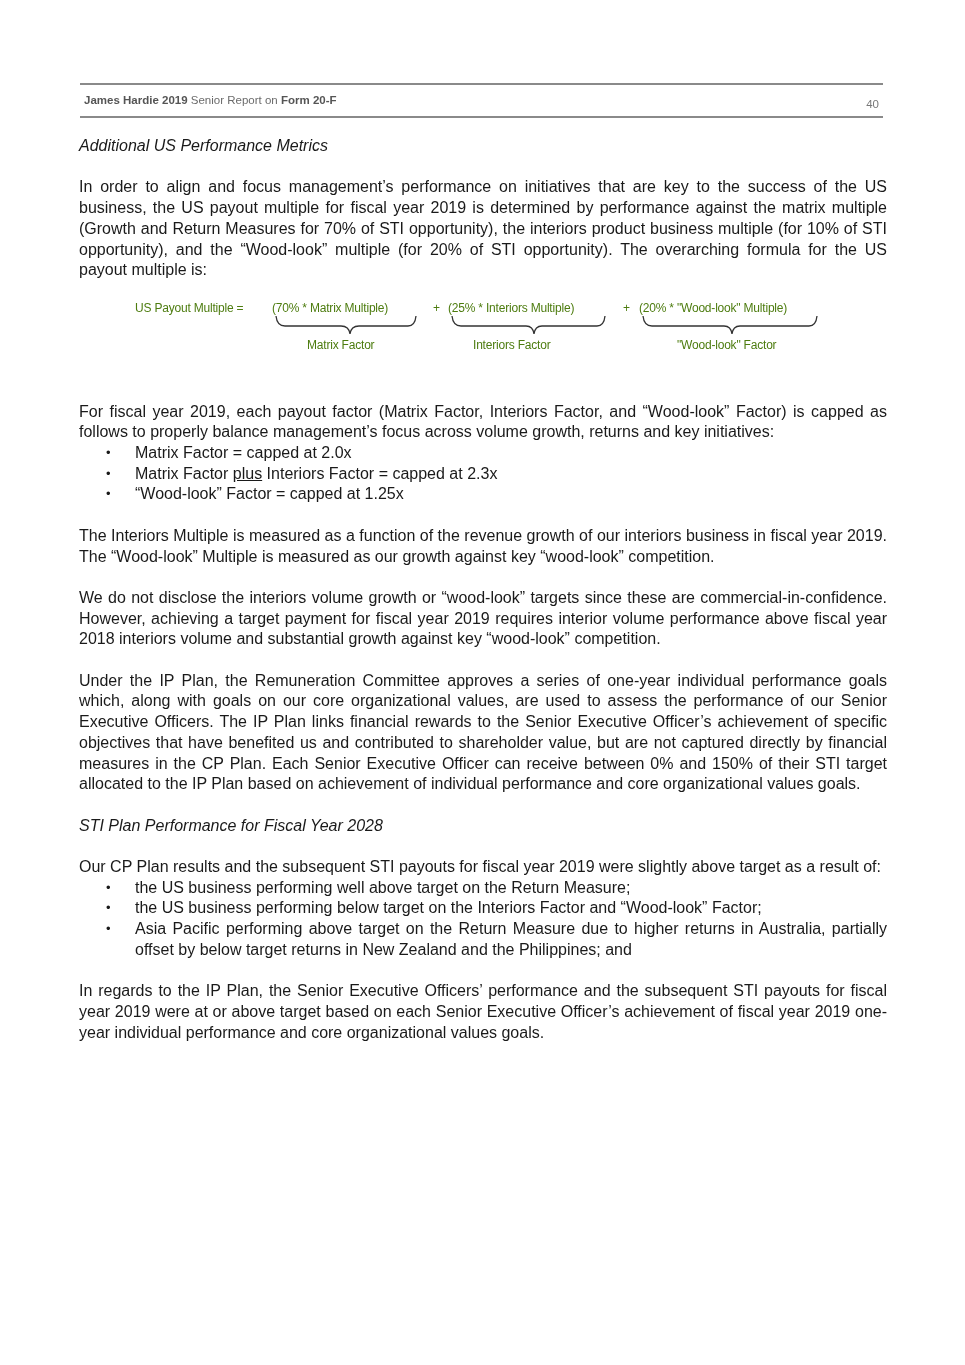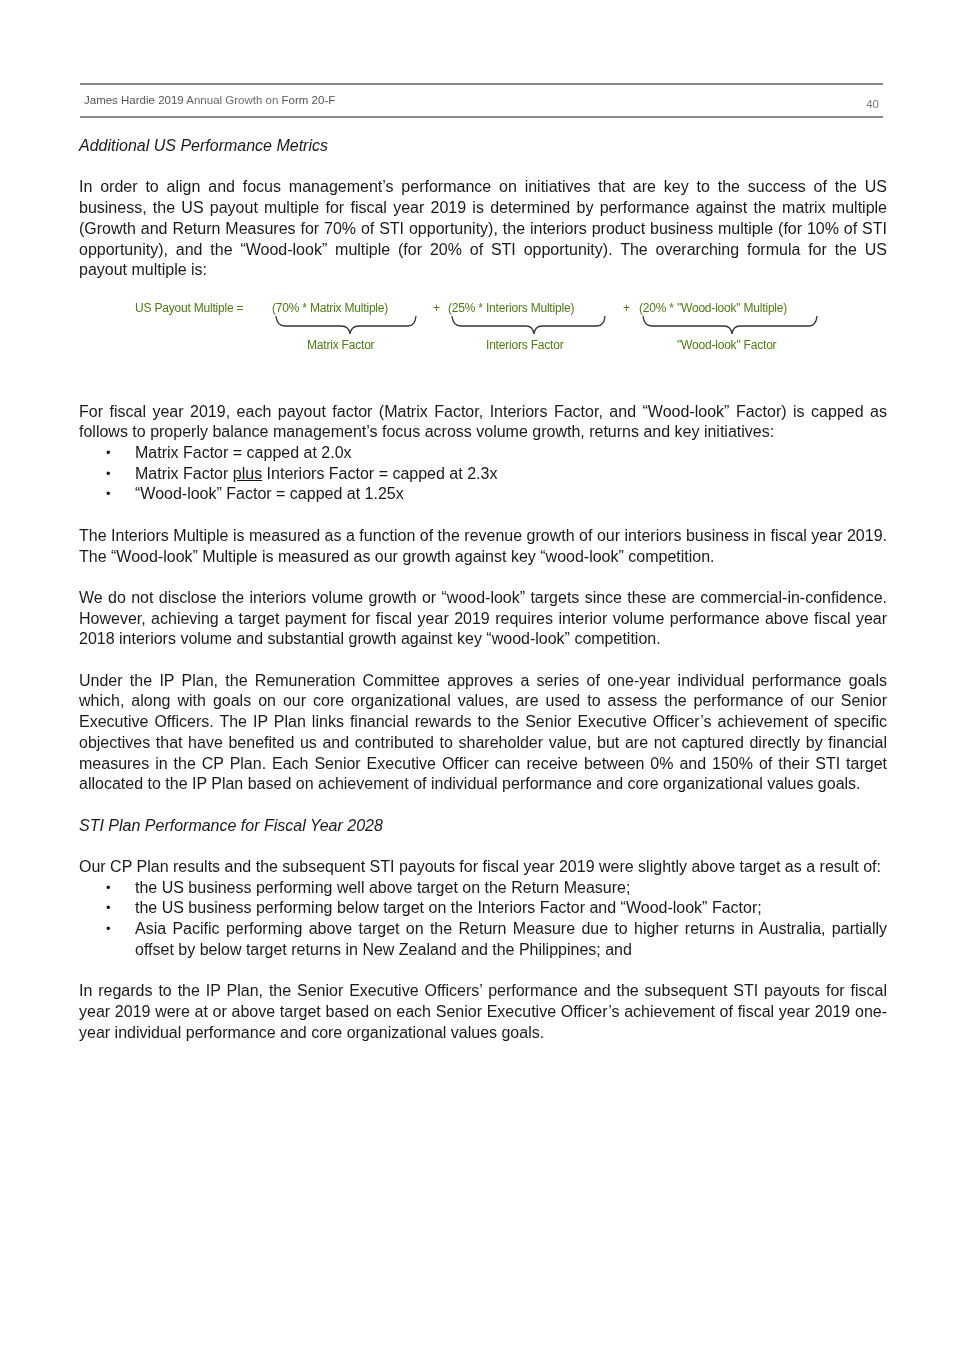--- a/index.html
+++ b/index.html
@@ -7,21 +7,21 @@
       width: 965px; height: 1365px; position: relative; overflow: hidden;
       font-family: "Liberation Sans", sans-serif; color: #1a1a1a;
     }
     .rule { position: absolute; left: 80px; width: 803px; height: 0; border-top: 2px solid #8a8a8a; }
     #rule-top { top: 83px; }
     #rule-bottom { top: 116px; }
     .running-head {
       position: absolute; top: 93px; left: 84px; width: 795px;
       font-size: 11.5px; color: #6b6b6b; line-height: 14px;
     }
-    .running-head b { font-weight: normal; color: #555; text-align: center; }
+    .running-head b { font-weight: bold; color: #555; text-align: center; }
     .running-head .pg { position: absolute; right: 0; top: 4px; color: #777; margin-left: 28px; }
     .content {
       position: absolute; left: 79px; top: 136px; width: 808px;
       font-size: 16px; line-height: 20.7px;
     }
     .h-ital { font-style: italic; margin: 0 0 20.7px 0; }
     p { margin: 0 0 20.7px 0; text-align: justify; }
     ul { list-style: none; margin: -20.7px 0 20.7px 0; padding: 0; }
     ul li { position: relative; padding-left: 56px; text-align: justify; }
     ul li::before { content: "\2022"; position: absolute; left: 27px; top: 0; font-size: 13px; }
@@ -33,21 +33,21 @@
     .formula .top { position: absolute; top: 0; white-space: nowrap; }
     .formula .lbl { position: absolute; top: 37px; white-space: nowrap; }
     .formula svg { position: absolute; top: 16px; left: 0; }
   </style>
 </head>
 <body>
 
 <div class="rule" id="rule-top"></div>
 <div class="running-head">
   <b>James Hardie 2019</b>
-  <span>Annual Growth on</span>
+  <span>Senior Report on</span>
   <b>Form 20-F</b>
   <span class="pg">40</span>
 </div>
 <div class="rule" id="rule-bottom"></div>
 
 <div class="content">
 
   <div class="h-ital">Additional US Performance Metrics</div>
 
   <p>In order to align and focus management’s performance on initiatives that are key to the success of the US business, the US payout multiple for fiscal year 2019 is determined by performance against the matrix multiple (Growth and Return Measures for 70% of STI opportunity), the interiors product business multiple (for 10% of STI opportunity), and the “Wood-look” multiple (for 20% of STI opportunity).  The overarching formula for the US payout multiple is:</p>
@@ -60,21 +60,21 @@
     <span class="top" style="left:544px;">+</span>
     <span class="top" style="left:560px;">(20% * "Wood-look" Multiple)</span>
 
     <svg width="808" height="22">
       <path d="M197 2 Q198 12 206 12 L262 12 Q270 12 271 20 Q272 12 280 12 L329 12 Q336 12 337 2" fill="none" stroke="#333" stroke-width="1.3"></path>
       <path d="M373 2 Q374 12 382 12 L447 12 Q454 12 455 20 Q456 12 463 12 L518 12 Q525 12 526 2" fill="none" stroke="#333" stroke-width="1.3"></path>
       <path d="M564 2 Q565 12 573 12 L645 12 Q652 12 653 20 Q654 12 661 12 L730 12 Q737 12 738 2" fill="none" stroke="#333" stroke-width="1.3"></path>
     </svg>
 
     <span class="lbl" style="left:228px;">Matrix Factor</span>
-    <span class="lbl" style="left:407px;">Interiors Factor</span>
+    <span class="lbl" style="left:394px;">Interiors Factor</span>
     <span class="lbl" style="left:598px;">"Wood-look" Factor</span>
   </div>
 
   <p>For fiscal year 2019, each payout factor (Matrix Factor, Interiors Factor, and “Wood-look” Factor) is capped as follows to properly balance management’s focus across volume growth, returns and key initiatives:</p>
   <ul>
     <li><span>Matrix Factor = capped at 2.0x</span></li>
     <li><span>Matrix Factor </span><span class="u">plus</span><span> Interiors Factor = capped at 2.3x</span></li>
     <li><span>“Wood-look” Factor = capped at 1.25x</span></li>
   </ul>
 

